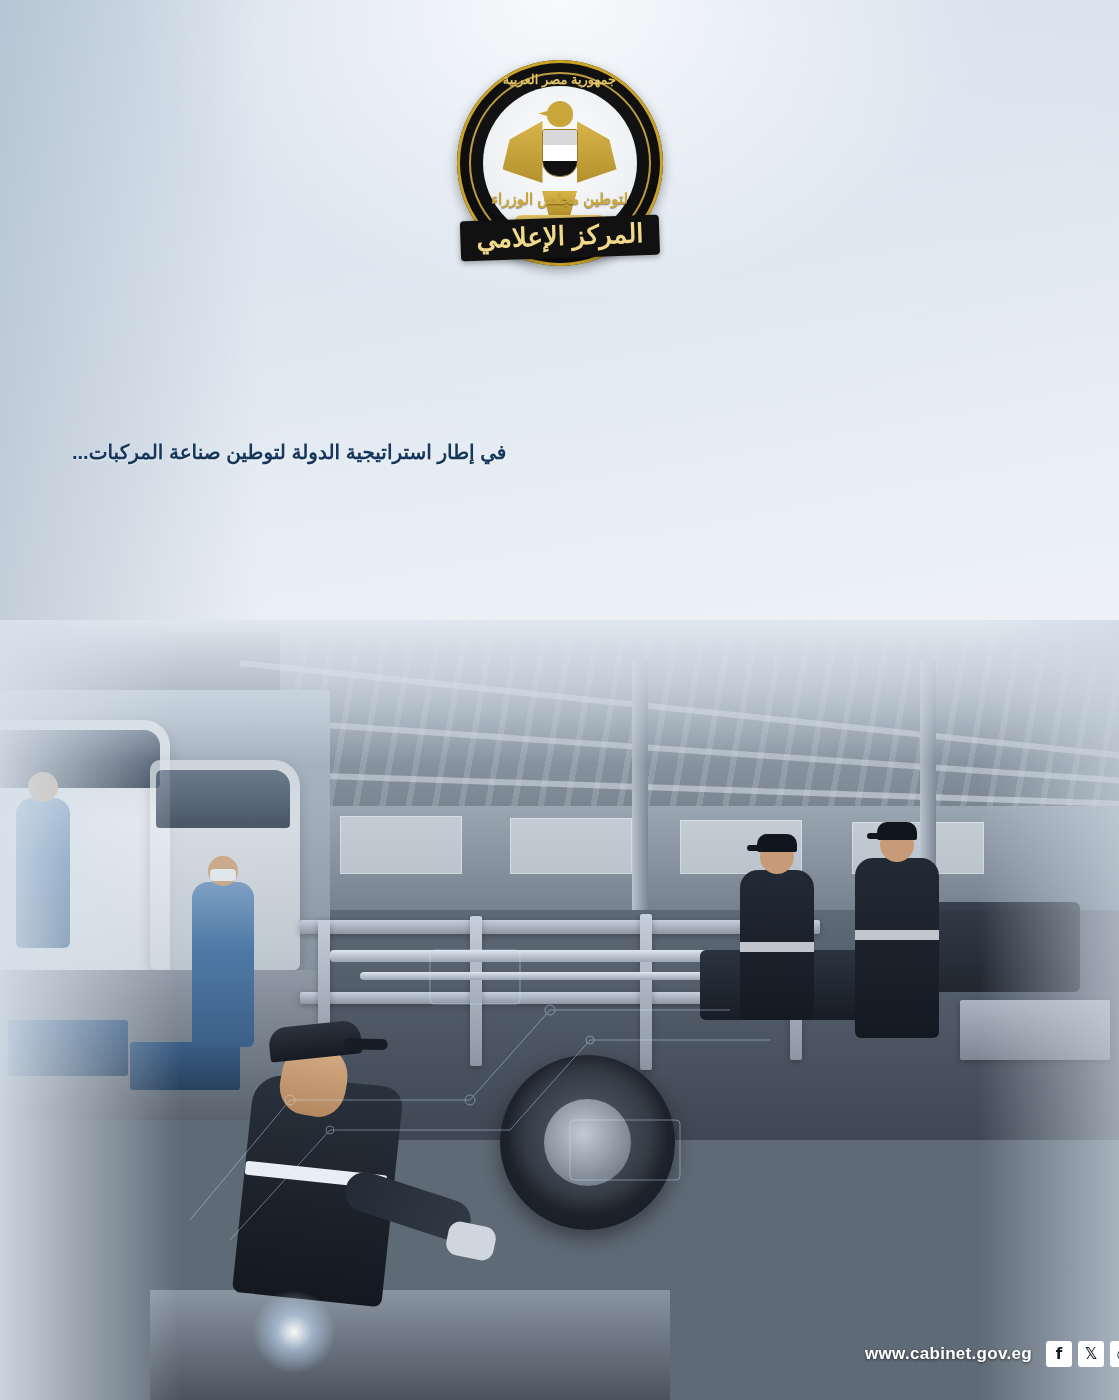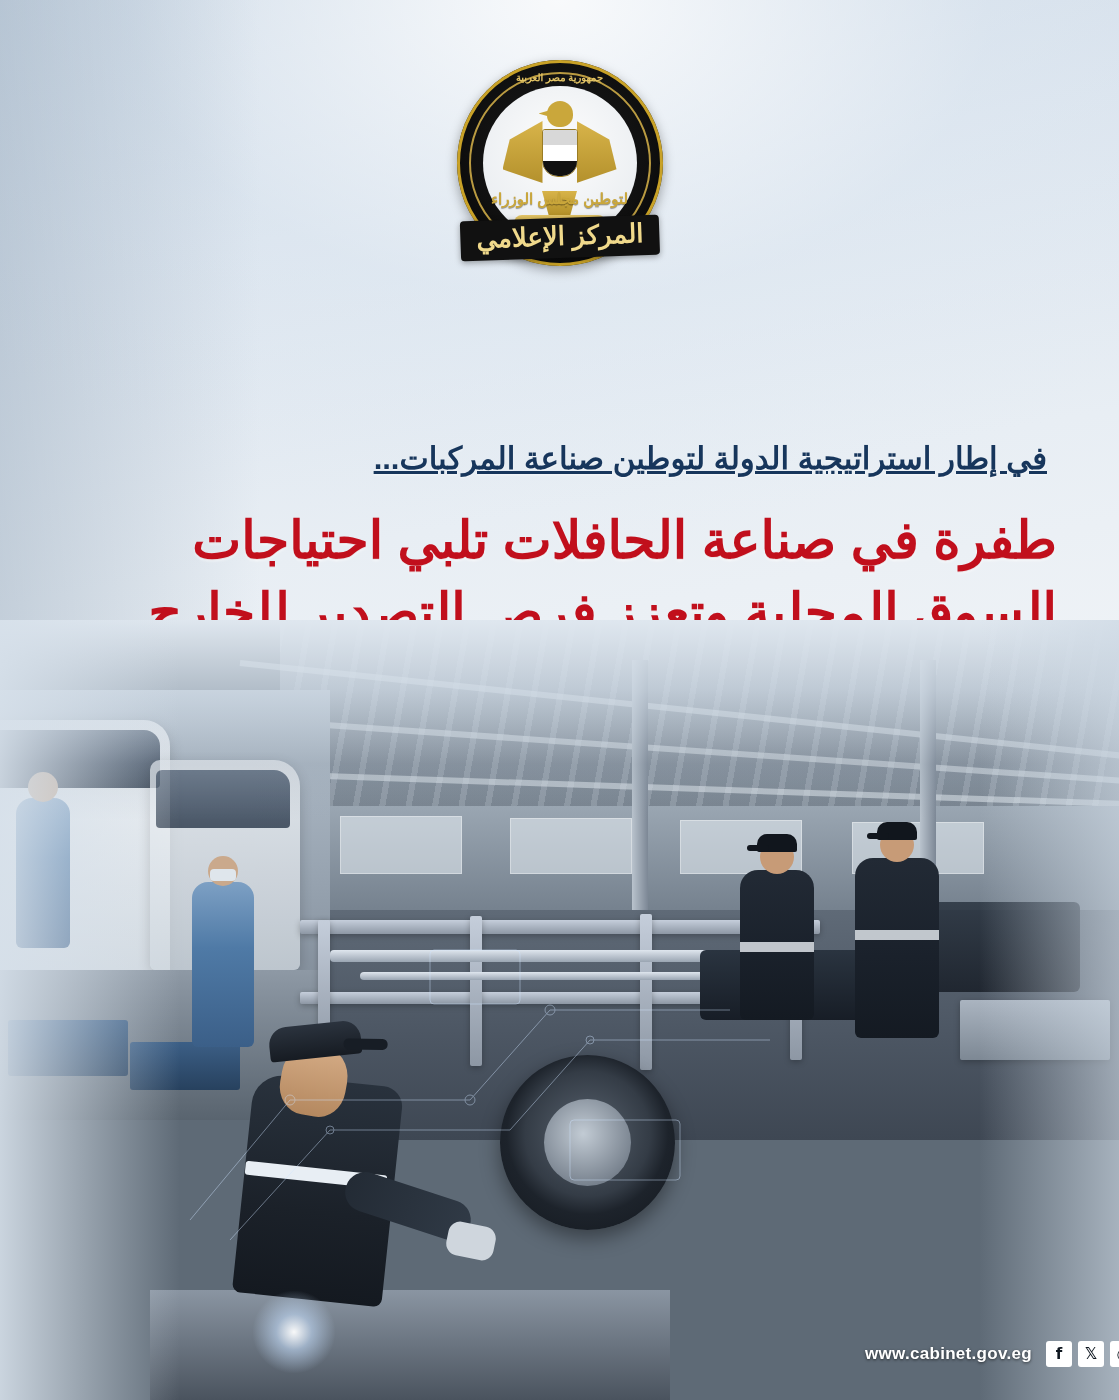--- a/index.html
+++ b/index.html
@@ -126,21 +126,21 @@
     left: 50%; bottom: -4px; transform: translateX(-50%);
     width: 92px; height: 16px;
     background: linear-gradient(180deg, #e4c669, #b08f23);
     border-radius: 8px;
   }
   .emblem .arc-top, .emblem .arc-bottom {
     position: absolute;
     left: 0; width: 100%;
     text-align: center;
     color: #e3c465;
-    font-size: 10px;
+    font-size: 13px;
     font-weight: bold;
     letter-spacing: 1px;
   }
   .emblem .arc-top { top: 12px; }
 
   .emblem-caption {
     position: absolute;
     left: 50%;
     transform: translateX(-50%) rotate(-2deg);
     bottom: 8px;
@@ -165,27 +165,26 @@
     white-space: nowrap;
     text-shadow: 0 1px 1px rgba(0,0,0,0.4);
   }
 
   
   .kicker {
     position: absolute;
     top: 440px;
     right: 72px;
     left: 72px;
-    text-align: right;
+    text-align: left;
     color: #17365c;
-    font-size: 31px;
+    font-size: 20px;
     font-weight: bold;
     line-height: 1.25;
     text-shadow: 0 1px 2px rgba(255,255,255,0.6);
-    text-decoration: underline;
   }
   .headline {
     position: absolute;
     top: 505px;
     right: 62px;
     left: 62px;
     text-align: right;
     color: #c10f1c;
     font-size: 52px;
     font-weight: bold;
@@ -550,24 +549,20 @@
           <div class="tail"></div>
           <div class="scroll"></div>
         </div>
       </div>
       <div class="emblem-sub">لتوطين مجلس الوزراء</div>
       <div class="emblem-caption">المركز الإعلامي</div>
     </div>
   </div>
 
   <div class="kicker">في إطار استراتيجية الدولة لتوطين صناعة المركبات...</div>
-  <div class="headline">
-    <div>طفرة في صناعة الحافلات تلبي احتياجات</div>
-    <div>السوق المحلية وتعزز فرص التصدير للخارج</div>
-  </div>
 
   <div class="photo">
 
     <div class="hall">
       <div class="roof"></div>
       <div class="roof-beam" style="left:-40px; top:40px; width:900px; transform:rotate(6deg);"></div>
       <div class="roof-beam" style="left:-40px; top:96px; width:900px; transform:rotate(4deg);"></div>
       <div class="roof-beam" style="left:-40px; top:150px; width:900px; transform:rotate(2deg);"></div>
       <div class="wall"></div>
       <div class="window" style="left:60px; top:196px; width:120px; height:56px;"></div>

